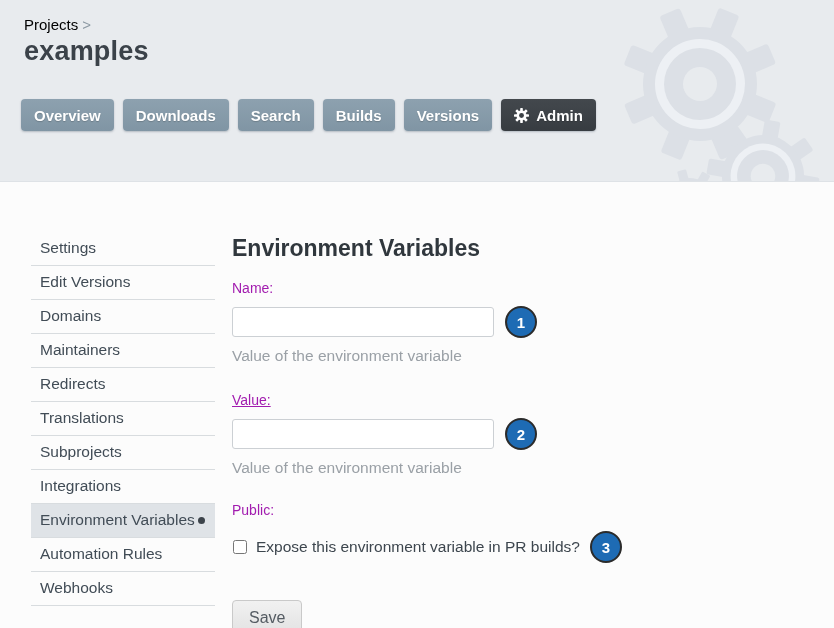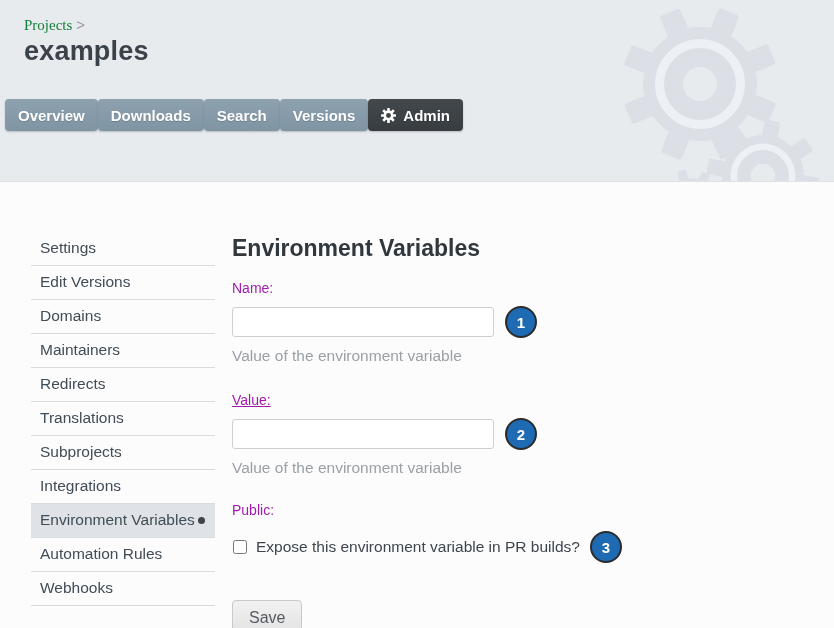--- a/index.html
+++ b/index.html
@@ -11,27 +11,27 @@
   }
   .page { position:relative; width:834px; height:628px; overflow:hidden; background:#fcfcfc; }
 
   
   .hdr {
     position:relative; height:182px; background:#e8ebee;
     border-bottom:1px solid #dee2e6; overflow:hidden;
   }
   .gears { position:absolute; top:0; left:0; pointer-events:none; }
   .crumb { position:absolute; left:24px; top:16px; font-size:15px; }
-  .crumb-link { color:#15803d; text-decoration:none; cursor:pointer;font-family:Liberation Serif, serif; }
+  .crumb-link { color:#000000; text-decoration:none; cursor:pointer; }
   .crumb-sep { color:#8b98a2; margin-left:4px; }
   .hdr h1 {
     position:absolute; left:24px; top:36px;
     font-size:27px; font-weight:700; color:#3b4249; letter-spacing:.2px;
   }
-  .nav { position:absolute; left:5px; top:99px; display:flex; }
+  .nav { position:absolute; left:21px; top:99px; display:flex; gap:9px; }
   .nbtn {
     display:inline-flex; align-items:center; height:32px; padding:0 13px;
     border-radius:4px; background:linear-gradient(#8da1af,#8095a4);
     color:#fff; font-size:15px; font-weight:700; text-decoration:none;
     text-shadow:0 1px 1px rgba(0,0,0,.18);
     box-shadow:0 1px 2px rgba(80,95,110,.35); cursor:pointer; white-space:nowrap;
   }
   .nbtn.admin { background:linear-gradient(#43484d,#373c41); gap:7px; }
   .gear-ic { width:15px; height:15px; display:block; }
 
@@ -137,20 +137,21 @@
 
     <div class="crumb">
       <a class="crumb-link">Projects</a><span class="crumb-sep">&gt;</span>
     </div>
     <h1>examples</h1>
 
     <nav class="nav">
       <a class="nbtn">Overview</a>
       <a class="nbtn">Downloads</a>
       <a class="nbtn">Search</a>
+      <a class="nbtn">Builds</a>
       <a class="nbtn">Versions</a>
       <a class="nbtn admin">
         <svg class="gear-ic" viewBox="-80 -80 160 160" aria-hidden="true">
           <g fill="#ffffff">
             <rect x="-14" y="-80" width="28" height="34" rx="5"></rect>
             <rect x="-14" y="-80" width="28" height="34" rx="5" transform="rotate(45)"></rect>
             <rect x="-14" y="-80" width="28" height="34" rx="5" transform="rotate(90)"></rect>
             <rect x="-14" y="-80" width="28" height="34" rx="5" transform="rotate(135)"></rect>
             <rect x="-14" y="-80" width="28" height="34" rx="5" transform="rotate(180)"></rect>
             <rect x="-14" y="-80" width="28" height="34" rx="5" transform="rotate(225)"></rect>

